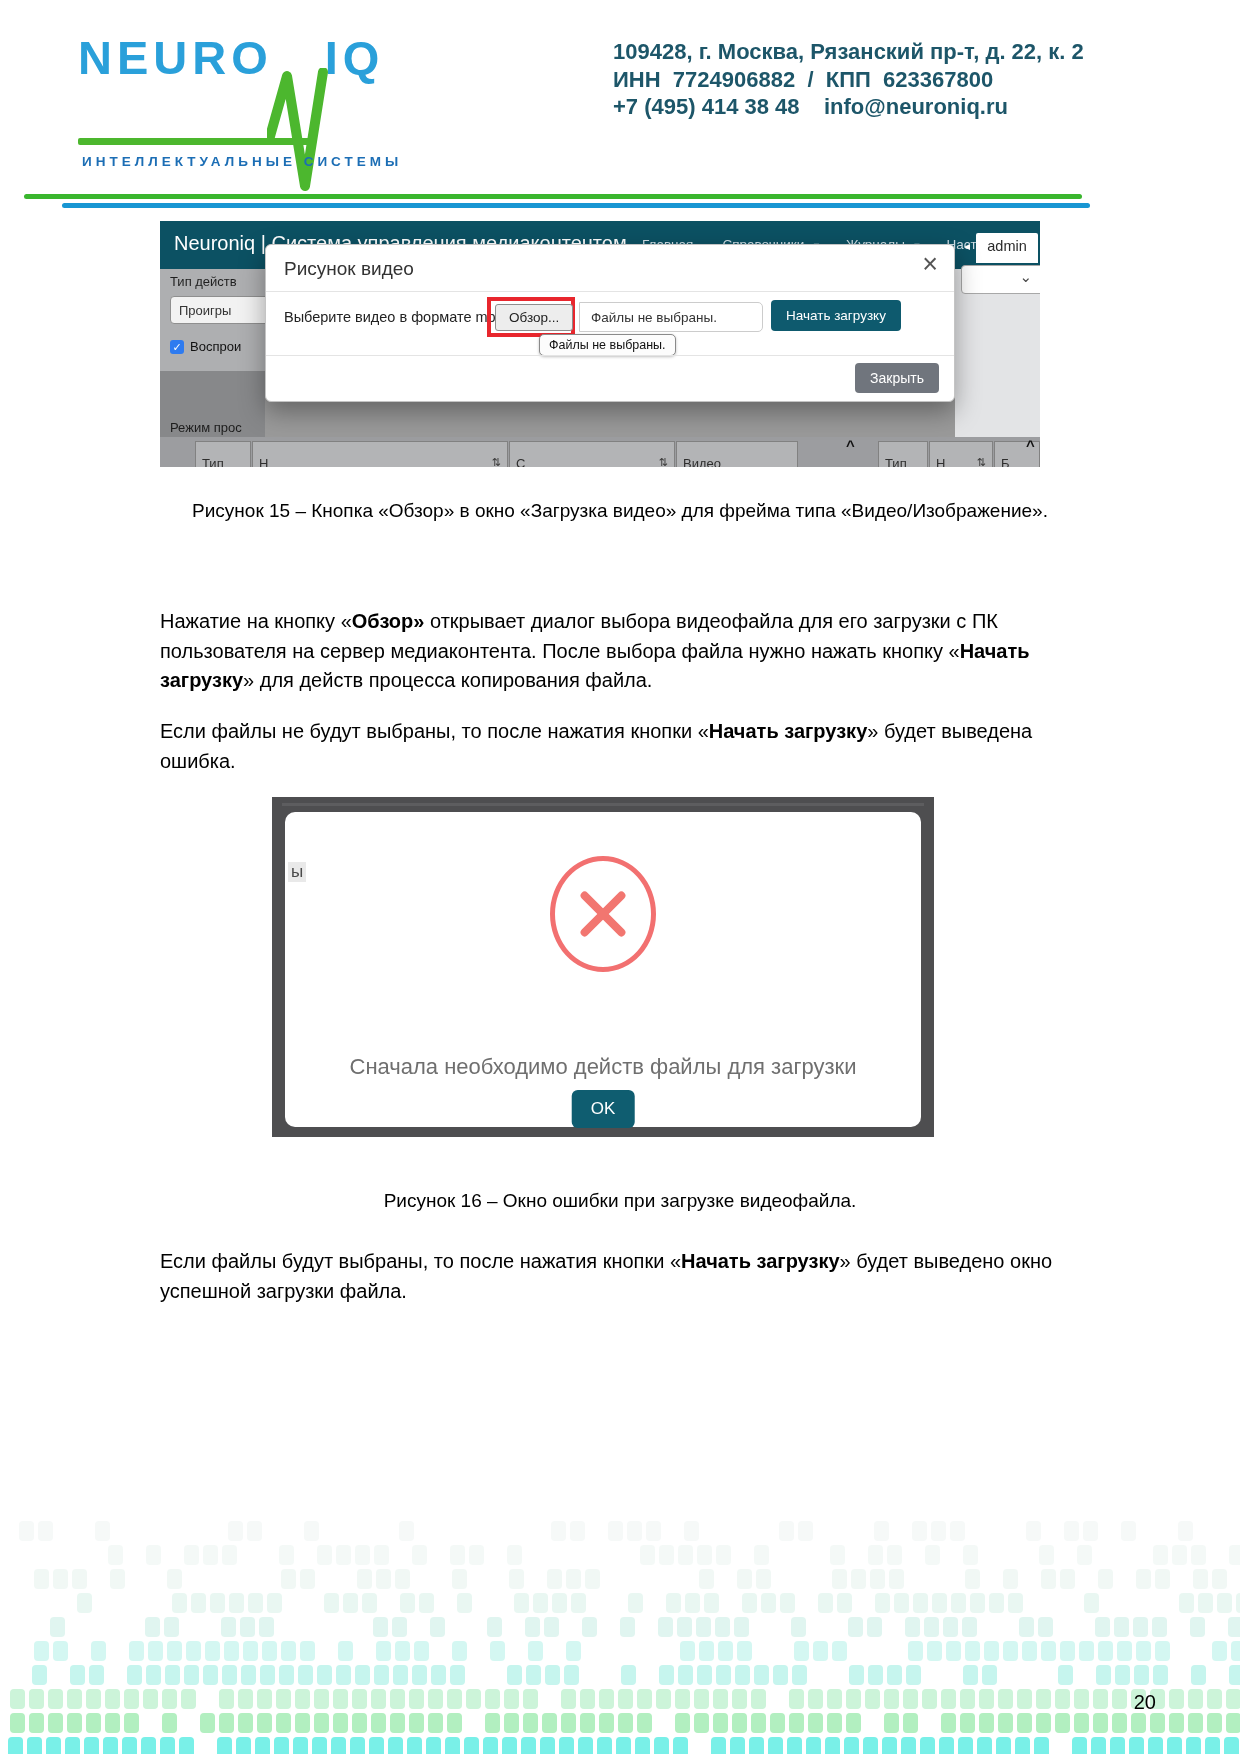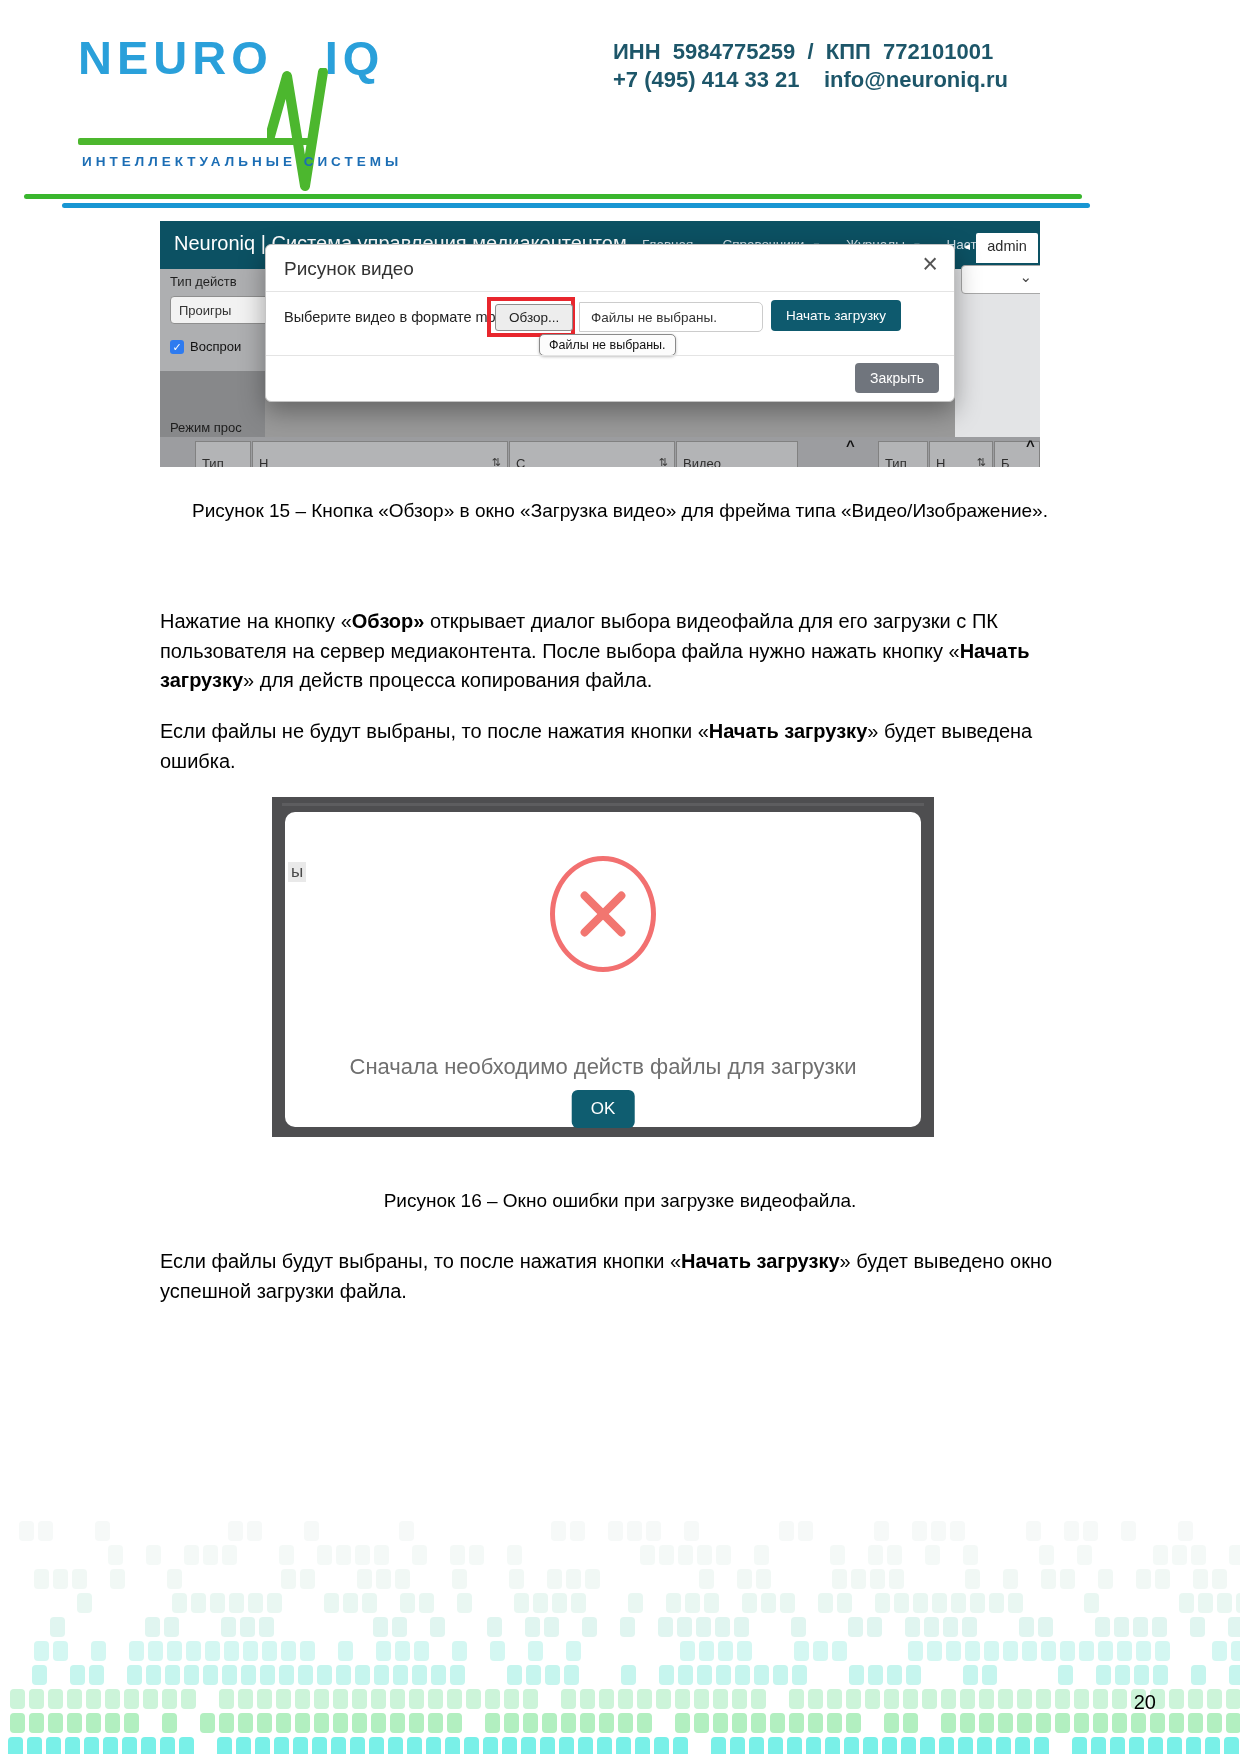--- a/index.html
+++ b/index.html
@@ -96,22 +96,23 @@
     <svg class="logo-spike" width="64" height="124" viewBox="0 0 64 124">
       <polyline points="2,72 20,8 38,118 56,4" fill="none" stroke="#4cb72e" stroke-width="10" stroke-linecap="round" stroke-linejoin="round"></polyline>
     </svg>
     <span class="logo-word">IQ</span>
   </div>
   <div class="logo-underline"></div>
   <div class="logo-subtitle">ИНТЕЛЛЕКТУАЛЬНЫЕ СИСТЕМЫ</div>
 </div>
 
 <div class="company">
-  <div>ИНН  5984775259  /  КПП  772101001</div>
-  <div>+7 (495) 414 33 21    info@neuroniq.ru</div>
+  <div>109428, г. Москва, Рязанский пр-т, д. 22, к. 2</div>
+  <div>ИНН  7724906882  /  КПП  623367800</div>
+  <div>+7 (495) 414 38 48    info@neuroniq.ru</div>
 </div>
 
 <div class="line-green"></div>
 <div class="line-blue"></div>
 
 <div class="fig15">
 
   <div class="f15-nav">
     <div class="f15-brand">Neuroniq | Система управления медиаконтентом</div>
     <div class="f15-menu">

